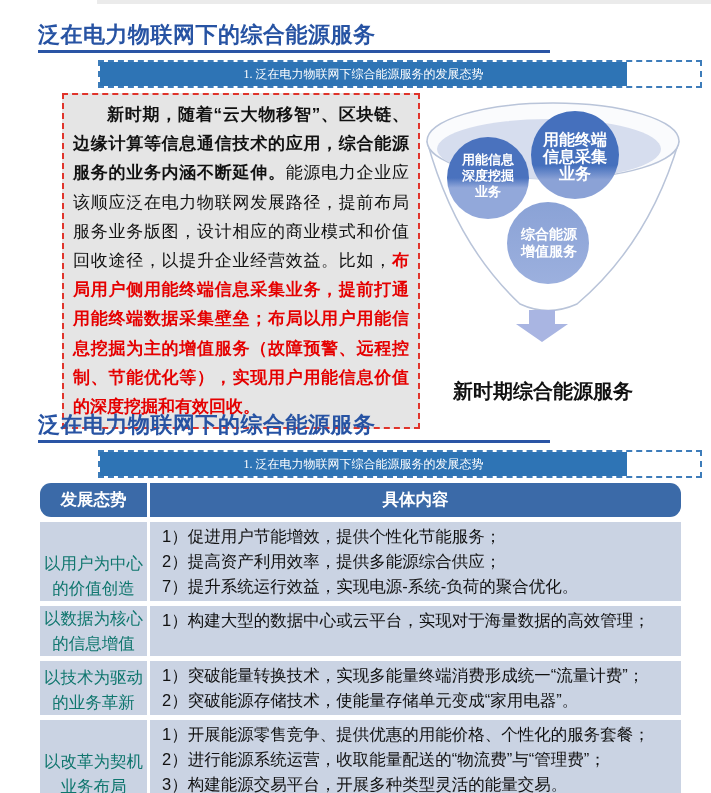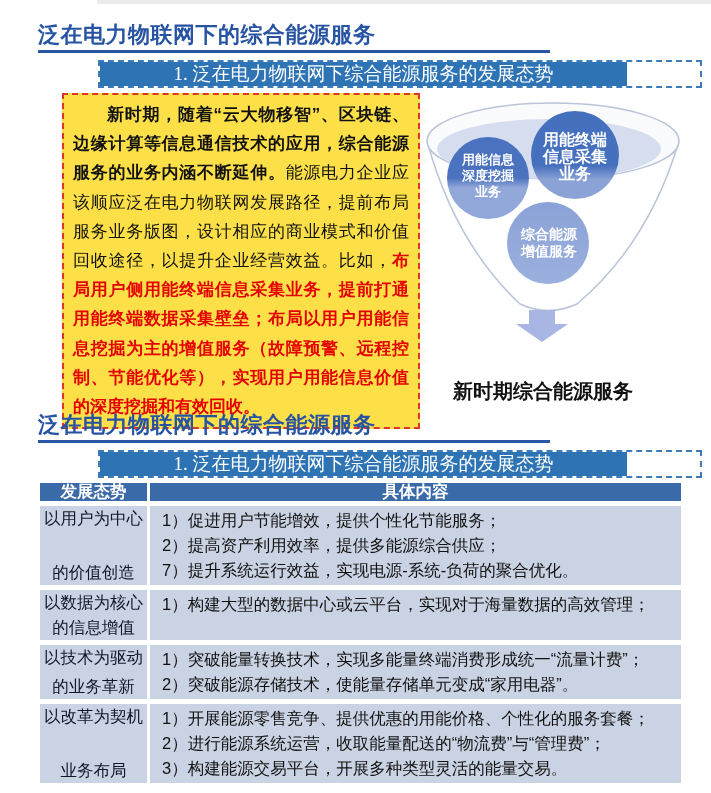--- a/index.html
+++ b/index.html
@@ -11,47 +11,47 @@
   .sec-title{position:absolute;left:38px;margin:0;font-size:22px;font-weight:bold;
              color:#2753a3;letter-spacing:.5px;white-space:nowrap;}
   .t1{top:20px;} .t2{top:410px;}
   .title-rule{position:absolute;left:38px;width:512px;height:3px;background:#2a55a5;}
   .r1{top:50px;} .r2{top:440px;}
 
   .banner{position:absolute;left:98px;width:604px;height:28px;box-sizing:border-box;
           border:2px dashed #3d7cba;}
   .b1{top:60px;} .b2{top:450px;}
   .banner-box{position:absolute;left:0;top:0;height:100%;width:527px;background:#2e74b5;
-              color:#fff;font-family:"Liberation Serif",serif;font-size:19px;
+              color:#fff;font-family:"Liberation Serif",serif;font-size:12px;
               display:flex;align-items:center;justify-content:center;white-space:nowrap;}
 
   .textbox{position:absolute;left:62px;top:93px;width:358px;box-sizing:border-box;
-           background:#fde047;border:2px dashed #e0342b;padding:5px 9px 6px;}
+           background:#e5e5e5;border:2px dashed #e0342b;padding:5px 9px 6px;}
   .tb-p{margin:0;font-size:17px;line-height:29.2px;text-align:justify;text-indent:2em;color:#111;}
   .tb-bold{font-weight:bold;}
   .tb-red{font-weight:bold;color:#e50000;}
 
   .funnel{position:absolute;left:425px;top:93px;width:286px;height:250px;}
   .circle-label{position:absolute;text-align:center;color:#fff;font-weight:bold;}
   .cl1{left:446px;top:152px;width:84px;font-size:13px;line-height:16px;}
   .cl2{left:531px;top:131px;width:88px;font-size:16px;line-height:17px;}
   .cl3{left:504px;top:226px;width:90px;font-size:14px;line-height:17px;}
   .funnel-caption{position:absolute;left:430px;top:341px;width:226px;text-align:center;
                   font-size:20px;font-weight:bold;line-height:28px;color:#111;margin-top:36px;}
 
   .table{position:absolute;left:40px;top:483px;width:641px;}
-  .thead{display:flex;background:#3b6aa8;height:18px;}
+  .thead{display:flex;background:#3b6aa8;height:34px;border-radius:11px;}
   .th{color:#fff;font-weight:bold;font-size:16.5px;display:flex;align-items:center;
       justify-content:center;}
   .col1{width:110px;flex:none;border-right:3px solid #fff;box-sizing:border-box;}
   .col2{flex:1;}
   .trow{display:flex;background:#cad3e3;margin-top:5px;}
   .td-label{width:110px;flex:none;border-right:3px solid #fff;box-sizing:border-box;
-            display:flex;flex-direction:column;align-items:center;justify-content:space-between;
-            font-size:16.5px;line-height:25px;text-align:center;color:#0f172a;}
+            display:flex;flex-direction:column;align-items:center;justify-content:flex-end;
+            font-size:16.5px;line-height:25px;text-align:center;color:#0f766e;}
   .td-items{flex:1;padding:2px 4px 2px 12px;font-size:16.5px;line-height:25px;color:#111;}
 </style>
 </head>
 <body>
 
 <div class="page">
   <div class="top-strip"></div>
 
   <h1 class="sec-title t1">泛在电力物联网下的综合能源服务</h1>
   <div class="title-rule r1"></div>

